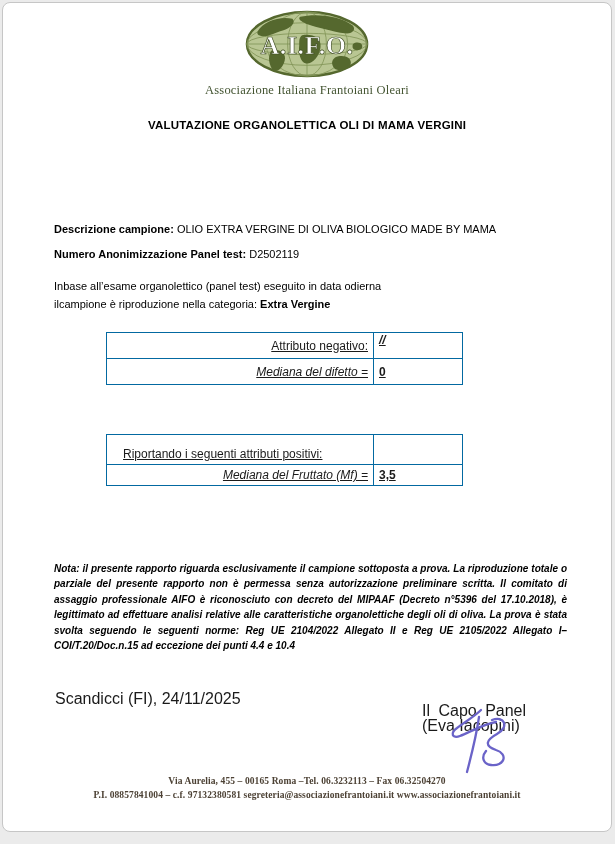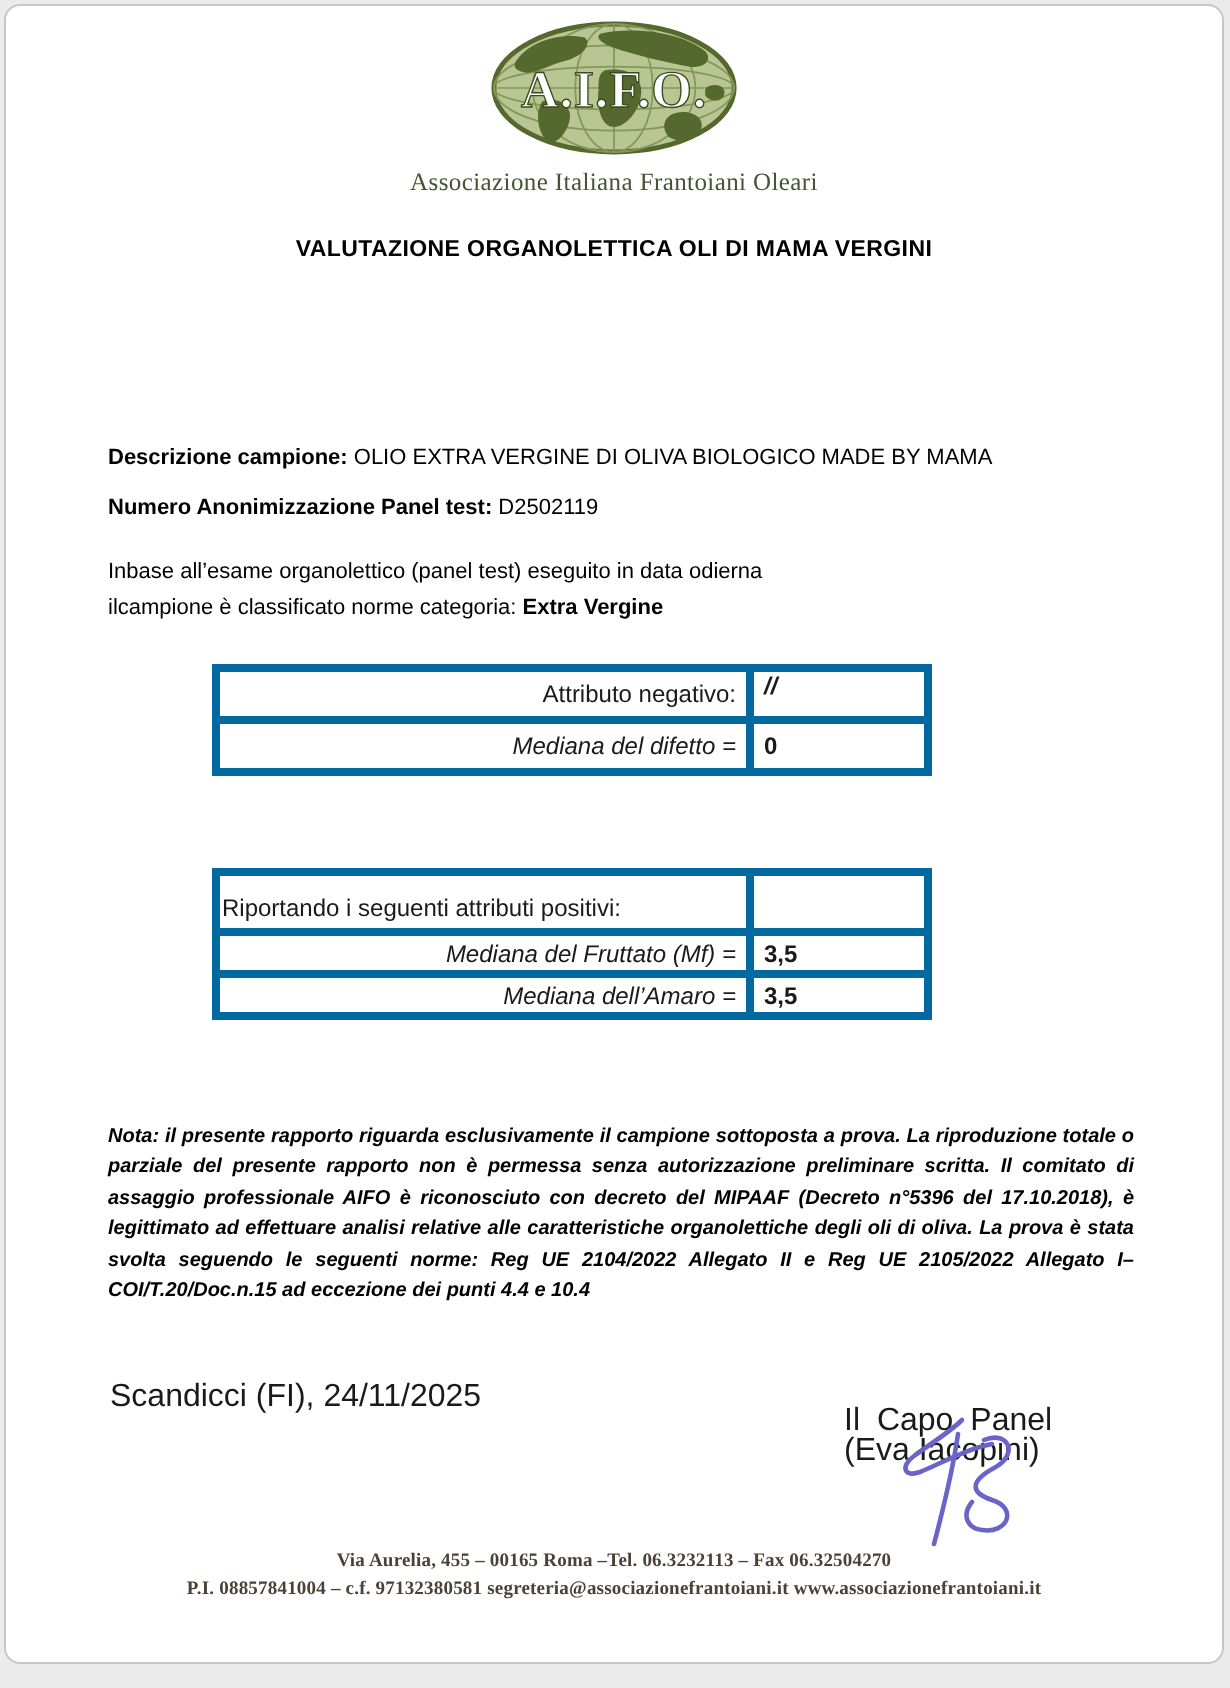--- a/index.html
+++ b/index.html
@@ -21,29 +21,29 @@
     font-size:11.5px; font-weight:bold; letter-spacing:0.2px; color:#000;
   }
   
   .sample-block { position:absolute; top:200px; left:51px; right:38px; font-size:11px; color:#000; }
   .sample-line1 { margin-bottom:13px;margin-top:20px; }
   .sample-line2 { margin-bottom:17px; }
   .sample-para  { line-height:18px; }
   .b { font-weight:bold; }
   
   .doc-table { position:absolute; left:103px; border-collapse:collapse; table-layout:fixed; background:#fff; }
-  .doc-table td { border:4px solid #0369a1; font-size:12px; overflow:hidden; }
+  .doc-table td { border:1px solid #0369a1; font-size:12px; overflow:hidden;text-decoration:underline; }
   .doc-table .lbl { width:267px; text-align:right; padding-right:5px; }
   .doc-table .val { width:89px;  text-align:left;  padding-left:5px; font-weight:bold; }
   .t-neg { top:329px; }
   .t-neg tr { height:26px; }
   .t-pos { top:431px; }
   .t-pos tr.hdr { height:30px; }
   .t-pos tr.r { height:21px; }
-  .t-pos tr.hdr .lbl { text-align:left; padding-left:1px; vertical-align:bottom; padding-bottom:3px; }
+  .t-pos tr.hdr .lbl { text-align:left; padding-left:16px; vertical-align:bottom; padding-bottom:3px; }
   .ital { font-style:italic; }
   .bi { font-weight:bold; font-style:italic; vertical-align:top; }
   
   .note {
     position:absolute; top:558px; left:51px; width:513px;
     font-size:10px; font-weight:bold; font-style:italic;
     line-height:15.4px; text-align:justify; color:#000;
   }
   
   .place-date { position:absolute; top:687px; left:52px; font-size:16px; }
@@ -93,21 +93,21 @@
 
   <div class="sample-block">
     <div class="sample-line1">
       <span class="b">Descrizione campione:</span><span> OLIO EXTRA VERGINE DI OLIVA BIOLOGICO MADE BY MAMA</span>
     </div>
     <div class="sample-line2">
       <span class="b">Numero Anonimizzazione Panel test:</span><span> D2502119</span>
     </div>
     <div class="sample-para">
       <span>Inbase all’esame organolettico (panel test) eseguito in data odierna</span><br>
-      <span>ilcampione è classificato norme categoria: </span><span class="b">Extra Vergine</span>
+      <span>ilcampione è riproduzione nella categoria: </span><span class="b">Extra Vergine</span>
     </div>
   </div>
 
   <table class="doc-table t-neg">
     <tbody>
         <tr>
       <td class="lbl">Attributo negativo:</td>
       <td class="val bi">//</td>
     </tr>
     <tr>
@@ -118,24 +118,20 @@
     </table>
 
   <table class="doc-table t-pos">
     <tbody>
         <tr class="hdr">
       <td class="lbl">Riportando i seguenti attributi positivi:</td>
       <td class="val"></td>
     </tr>
     <tr class="r">
       <td class="lbl ital">Mediana del Fruttato (Mf) =</td>
-      <td class="val">3,5</td>
-    </tr>
-    <tr class="r">
-      <td class="lbl ital">Mediana dell’Amaro =</td>
       <td class="val">3,5</td>
     </tr>
   </tbody>
     </table>
 
   <div class="note">Nota: il presente rapporto riguarda esclusivamente il campione sottoposta a prova. La riproduzione totale o parziale del presente rapporto non è permessa senza autorizzazione preliminare scritta. Il comitato di assaggio professionale AIFO è riconosciuto con decreto del MIPAAF (Decreto n°5396 del 17.10.2018), è legittimato ad effettuare analisi relative alle caratteristiche organolettiche degli oli di oliva. La prova è stata svolta seguendo le seguenti norme: Reg UE 2104/2022 Allegato II e Reg UE 2105/2022 Allegato I–COI/T.20/Doc.n.15 ad eccezione dei punti 4.4 e 10.4</div>
 
   <div class="place-date">Scandicci (FI), 24/11/2025</div>
 
   <div class="panel-block">

